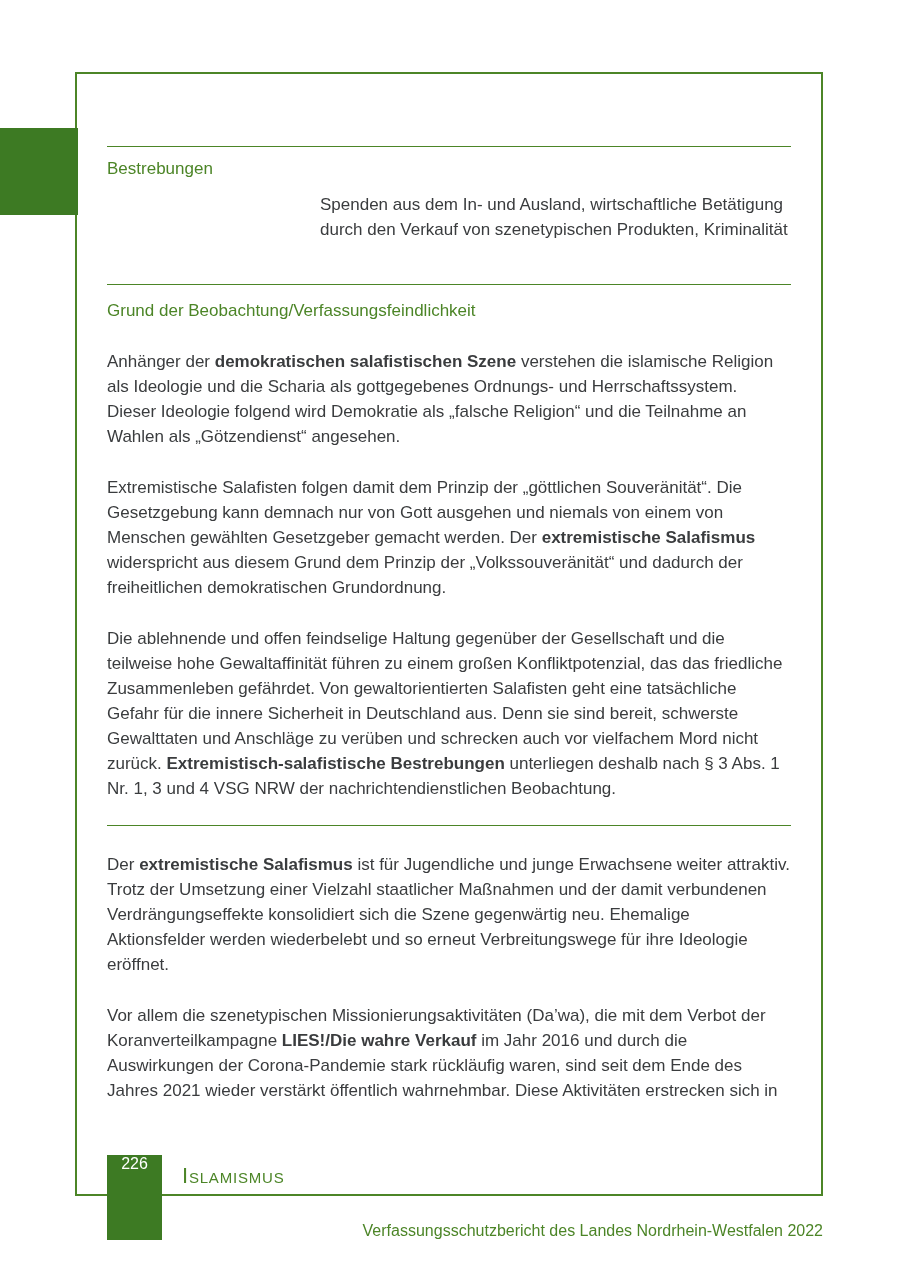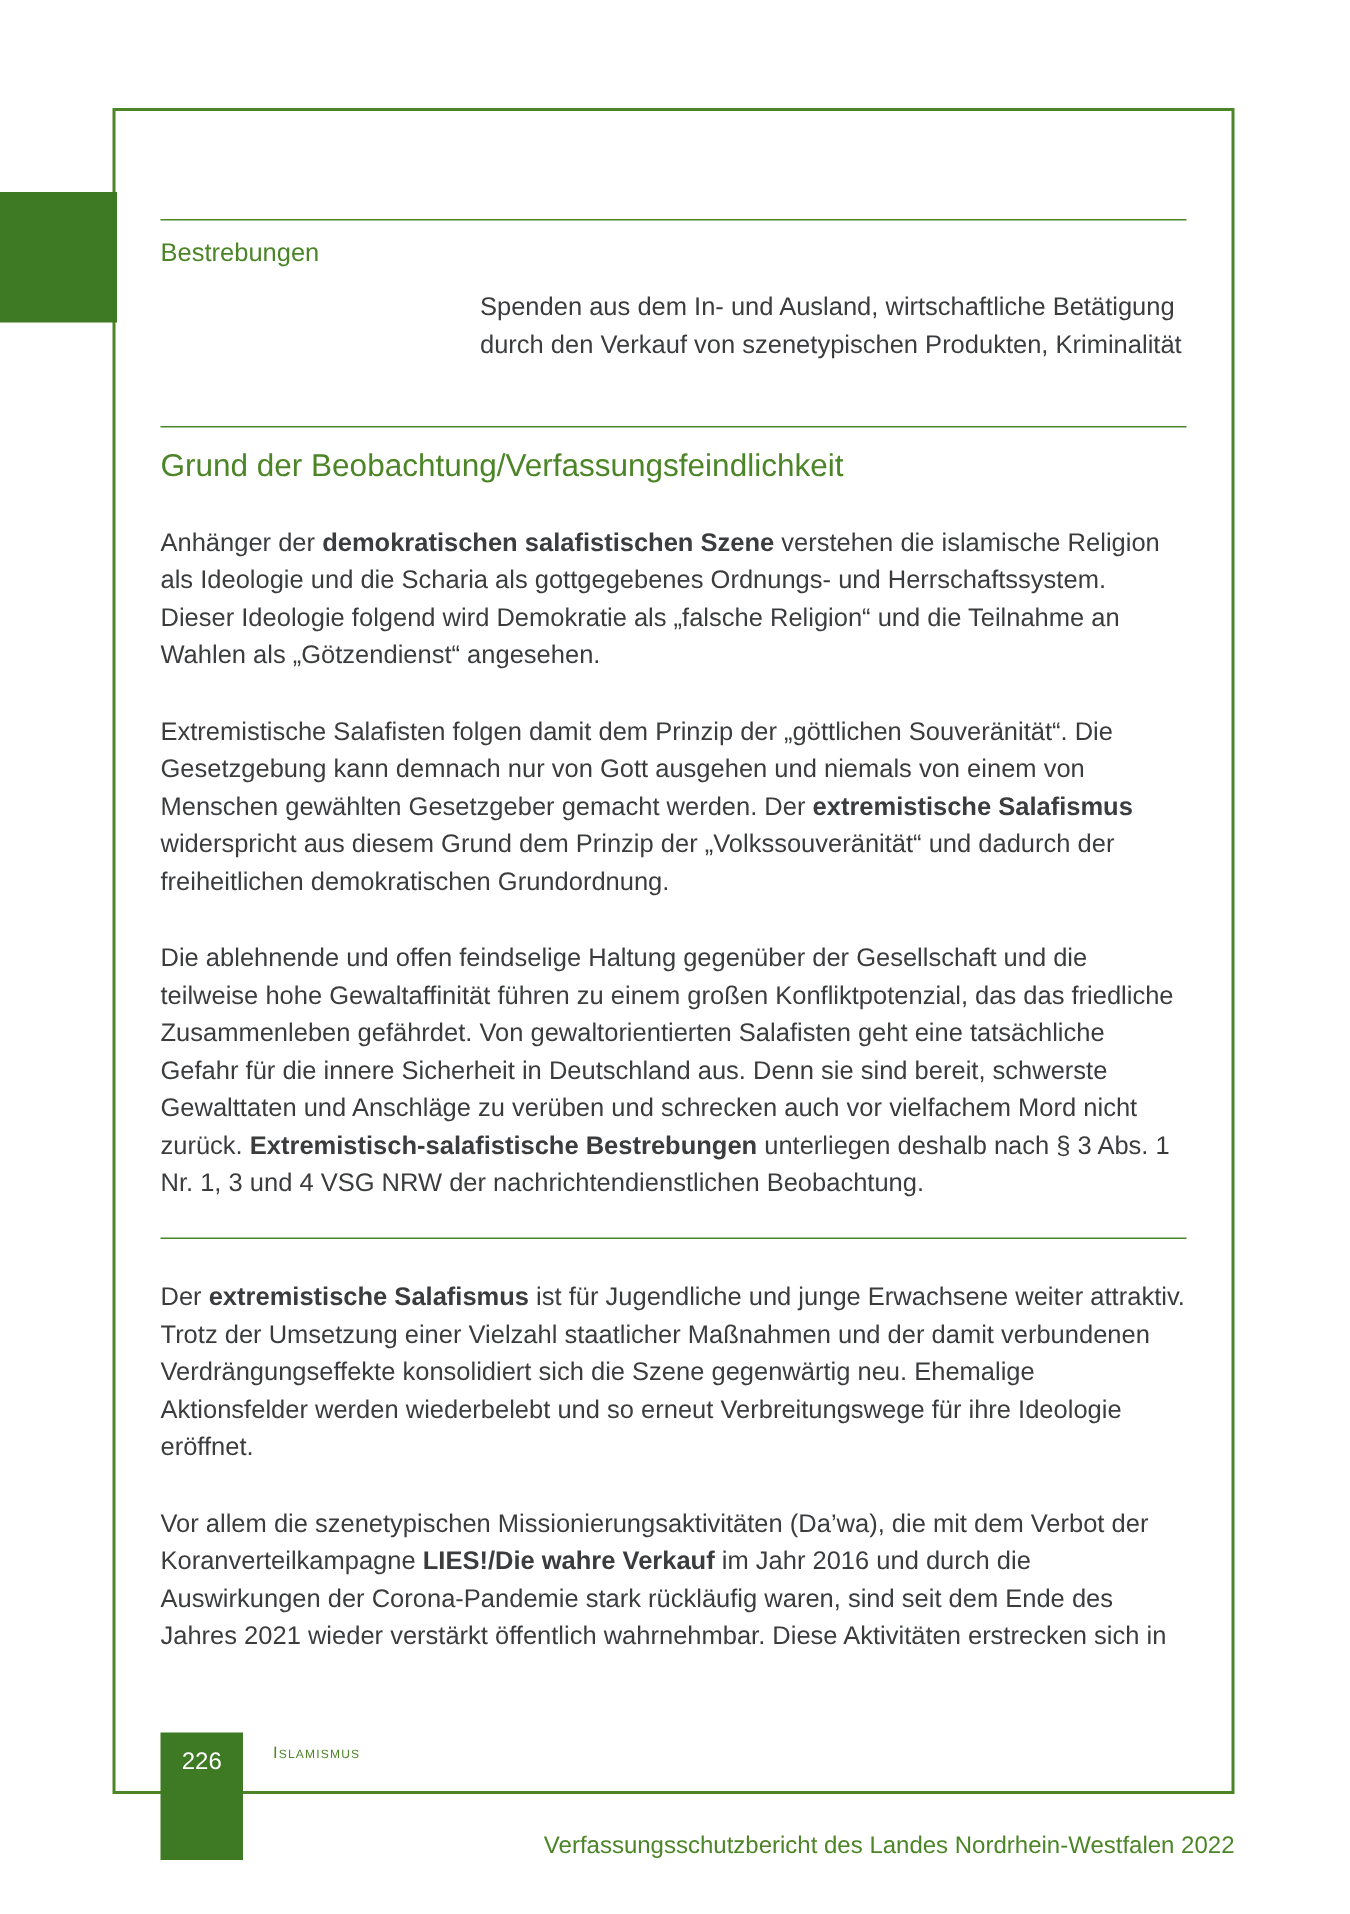--- a/index.html
+++ b/index.html
@@ -44,21 +44,21 @@
     padding:9px 0 42px 0;
   }
   .info-label{
     flex:none;
     width:213px;
     color:var(--green);
   }
   .info-value{flex:1;margin-top:36px;}
   .section-heading{
     color:var(--green);
-    font-size:21px;
+    font-size:17px;
     font-weight:400;
     line-height:25px;
     margin-top:13px;
   }
   .rule{
     border:none;
     border-top:1px solid var(--green);
     margin-top:24px;
   }
   .body-para{
@@ -66,27 +66,26 @@
   }
   .body-para strong{font-weight:700;}
   .page-number-box{
     position:absolute;
     left:107px;top:1155px;
     width:55px;height:85px;
     background:var(--green-dark);
     color:#ffffff;
     font-size:16px;
     text-align:center;
-    padding-top:11px;
   }
   .section-label{
     position:absolute;
     left:182px;top:1163px;
     color:var(--green);
-    font-size:11px;
+    font-size:22px;
     font-variant:small-caps;
     letter-spacing:0.8px;
   }
   .report-title-footer{
     position:absolute;
     right:77px;top:1222px;
     color:var(--green);
     font-size:16px;
   }
 </style>

